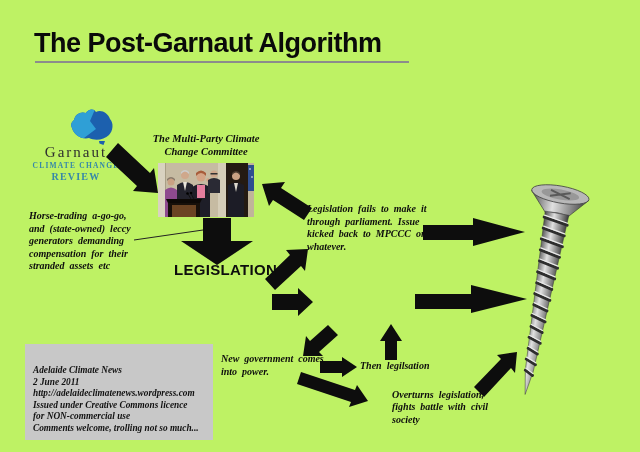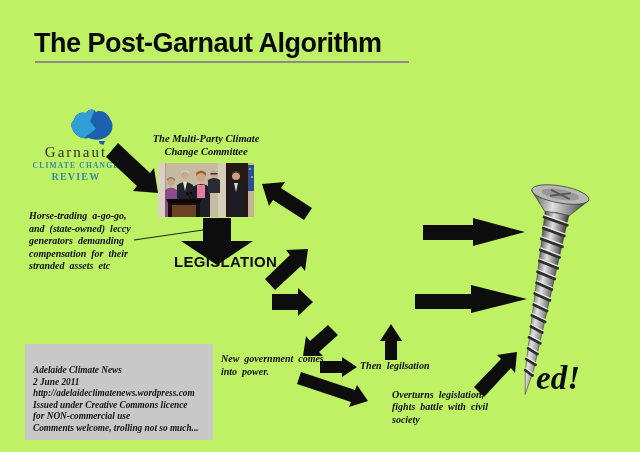--- a/index.html
+++ b/index.html
@@ -37,21 +37,21 @@
     font-weight:bold; font-style:italic; font-size:10.5px; line-height:12.8px;
   }
   .photo { left:158px; top:163px; width:96px; height:54px; }
 
   .node {
     font-weight:bold; font-style:italic; font-size:10px; line-height:12.5px;
     word-spacing:2.5px;
   }
   .horse-trading { left:29px; top:210px; width:115px; }
   .legislation-label {
-    left:174px; top:256px;
+    left:174px; top:264px;
     font-family:"Liberation Sans", sans-serif; font-style:normal;
     font-weight:bold; font-size:15px; letter-spacing:0.3px; word-spacing:0;
   }
   .fails { left:307px; top:203px; width:132px; }
   .passes { left:322px; top:262px; width:120px; line-height:12.9px; }
   .new-gov { left:221px; top:353px; width:112px; }
   .keeps { left:360px; top:360px; white-space:nowrap; }
   .overturns { left:392px; top:389px; width:98px; line-height:12.4px; }
 
   .then-we-are {
@@ -163,20 +163,24 @@
     </g>
     <line x1="134" y1="240" x2="203" y2="230" stroke="#222222" stroke-width="1"></line>
   </svg>
 
   <div class="abs node horse-trading lines">Horse-trading a-go-go,
 and (state-owned) leccy
 generators demanding
 compensation for their
 stranded assets etc</div>
   <div class="abs node legislation-label">LEGISLATION</div>
+  <div class="abs node fails lines">Legislation fails to make it
+through parliament.  Issue
+kicked back to MPCCC or
+whatever.</div>
   <div class="abs node new-gov lines">New government comes
 into power.</div>
   <div class="abs node keeps">Then legilsation</div>
   <div class="abs node overturns lines">Overturns legislation,
 fights battle with civil
 society</div>
 
 
   <svg class="abs screw" width="92" height="222" viewBox="0 0 92 222">
     <defs>
@@ -224,21 +228,20 @@
         <path d="M39,122 L53,126"></path>
       <path d="M39,133 L53,137"></path>
         <path d="M40,144 L52,148"></path>
         <path d="M40,155 L52,159"></path>
       <path d="M41,166 L51,170"></path>
         <path d="M41,177 L51,181"></path>
         <path d="M42,188 L50,192"></path>
     </g>
   </svg>
 
-  <div class="abs ed">ed!</div>
 
   <div class="abs credit-box lines">Adelaide Climate News
 2 June 2011
 http://adelaideclimatenews.wordpress.com
 Issued under Creative Commons licence
 for NON-commercial use
 Comments welcome, trolling not so much...</div>
 
 </div>
 

